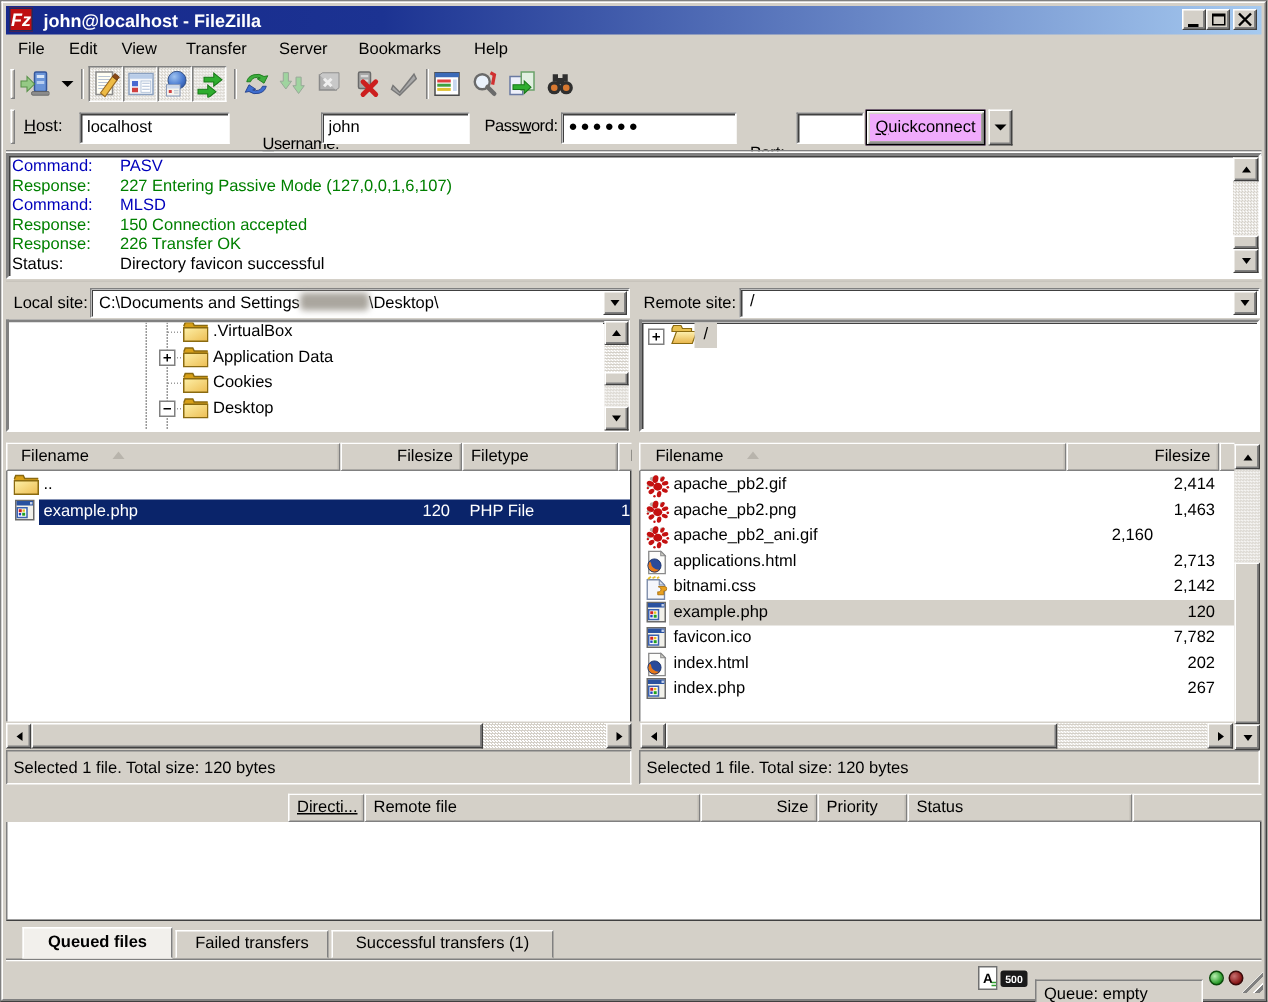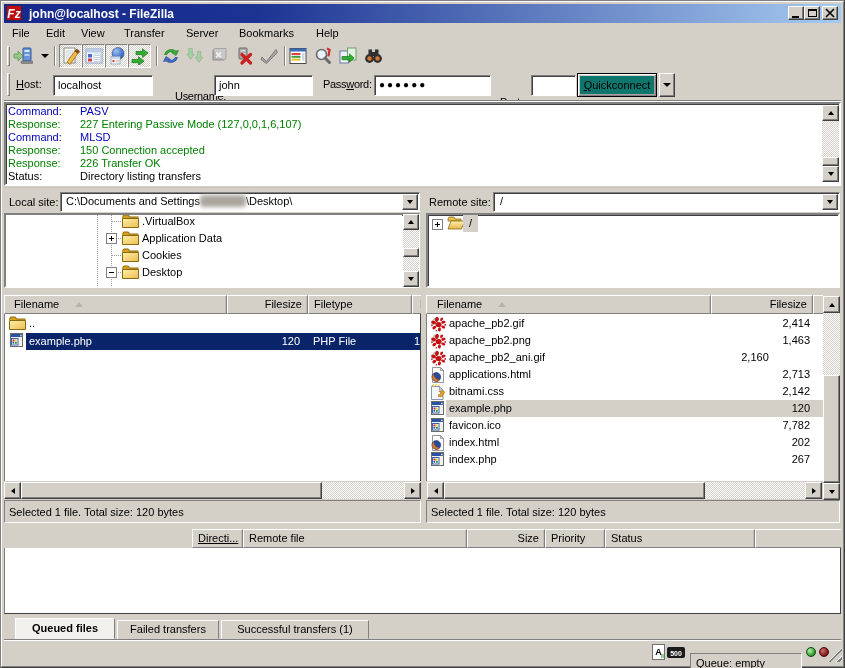--- a/index.html
+++ b/index.html
@@ -170,39 +170,39 @@
 <div class="abs" style="left:4px;top:69px;width:837px;height:31px;">
   <div class="grip" style="left:3px;top:4px;height:23px;"></div>
   <span class="abs" style="left:12px;top:9px;"><u>H</u>ost:</span>
   <div class="abs field" style="left:49px;top:6px;width:100px;height:21px;padding:3px 4px;">localhost</div>
   <span class="abs" style="left:171px;top:9px;letter-spacing:-0.3px;margin-top:12px;"><u>U</u>sername:</span>
   <div class="abs field" style="left:210px;top:6px;width:99px;height:21px;padding:3px 4px;">john</div>
   <span class="abs" style="left:319px;top:9px;letter-spacing:-0.3px;">Pass<u>w</u>ord:</span>
   <div class="abs field" style="left:370px;top:6px;width:117px;height:21px;padding:3px 4px;font-size:10px;letter-spacing:2px;">●●●●●●</div>
   <span class="abs" style="left:496px;top:9px;margin-top:18px;"><u>P</u>ort:</span>
   <div class="abs field" style="left:527px;top:6px;width:45px;height:21px;"></div>
-  <div class="abs" style="left:573px;top:4px;width:80px;height:24px;border:1px solid #000;background:#0f766e;box-shadow:inset 1px 1px 0 #fff,inset -1px -1px 0 #808080,inset 2px 2px 0 #d4d0c8,inset -2px -2px 0 #a8a4a0;text-align:center;line-height:22px;"><u>Q</u>uickconnect</div>
+  <div class="abs" style="left:573px;top:4px;width:80px;height:24px;border:1px solid #000;background:#f0abfc;box-shadow:inset 1px 1px 0 #fff,inset -1px -1px 0 #808080,inset 2px 2px 0 #d4d0c8,inset -2px -2px 0 #a8a4a0;text-align:center;line-height:22px;"><u>Q</u>uickconnect</div>
   <div class="abs raised arrowbtn" style="left:655px;top:4px;width:16px;height:24px;">
       <div class="tri-dn" style="border-left-width:4px;border-right-width:4px;border-top-width:4px;"></div>
     </div>
 </div>
 <div class="etchh" style="left:4px;top:100px;width:837px;"></div>
 <div class="abs sunken" style="left:4px;top:102px;width:837px;height:84px;background:#fff;"></div>
 <span class="abs" style="left:8px;top:105px;color:#0000bb;">Command:</span>
 <span class="abs" style="left:80px;top:105px;color:#0000bb;">PASV</span>
 <span class="abs" style="left:8px;top:118px;color:#008000;">Response:</span>
 <span class="abs" style="left:80px;top:118px;color:#008000;">227 Entering Passive Mode (127,0,0,1,6,107)</span>
 <span class="abs" style="left:8px;top:131px;color:#0000bb;">Command:</span>
 <span class="abs" style="left:80px;top:131px;color:#0000bb;">MLSD</span>
 <span class="abs" style="left:8px;top:144px;color:#008000;">Response:</span>
 <span class="abs" style="left:80px;top:144px;color:#008000;">150 Connection accepted</span>
 <span class="abs" style="left:8px;top:157px;color:#008000;">Response:</span>
 <span class="abs" style="left:80px;top:157px;color:#008000;">226 Transfer OK</span>
 <span class="abs" style="left:8px;top:170px;color:#000000;">Status:</span>
-<span class="abs" style="left:80px;top:170px;color:#000000;">Directory listing transfers</span>
+<span class="abs" style="left:80px;top:170px;color:#000000;">Directory favicon successful</span>
 
 <div class="sbv" style="left:822px;top:105px;height:79px;">
   <div class="abs raised arrowbtn" style="left:0;top:0;width:17px;height:16px;">
       <div class="tri-up"></div>
     </div>
   <div class="abs dither" style="left:0;top:16px;width:17px;height:36px;"></div>
   <div class="abs raised" style="left:0;top:52px;width:17px;height:9px;"></div>
   <div class="abs raised arrowbtn" style="left:0;top:61px;width:17px;height:16px;">
       <div class="tri-dn"></div>
     </div>

